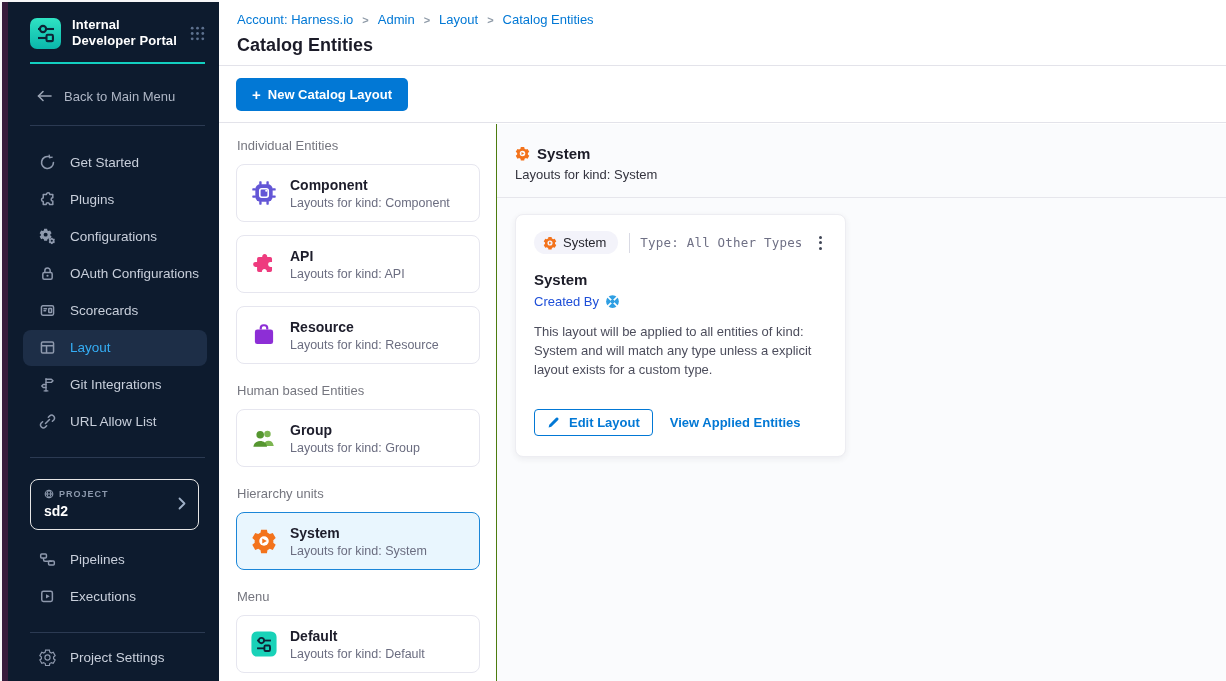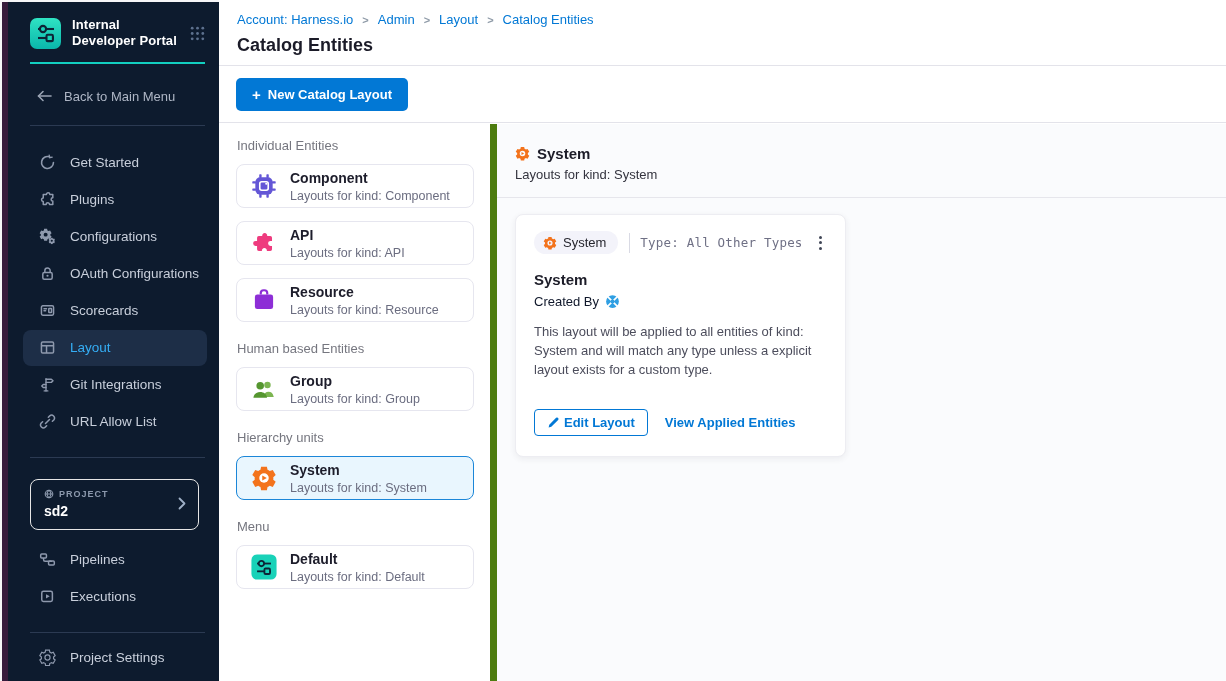--- a/index.html
+++ b/index.html
@@ -50,26 +50,26 @@
   .toolbar { height:57px; display:flex; align-items:center; padding-left:17px;
              border-bottom:1px solid #e3e3ea; background:#fff; }
   .primary-btn { display:flex; align-items:center; gap:7px; background:#0278d5; color:#fff;
                  font-size:13px; font-weight:bold; border:none; border-radius:5px;
                  padding:9px 16px; cursor:pointer; font-family:inherit; }
   .primary-btn .plus { font-size:15px; font-weight:bold; line-height:1; }
 
   .content { position:absolute; top:124px; left:0; right:0; bottom:0; display:flex; }
 
   
-  .entities { width:278px; flex:none; background:#fff; border-right:7px solid #4d7c0f;
+  .entities { width:278px; flex:none; background:#fff; border-right:1px solid #4d7c0f;
               padding:14px 16px 10px 17px; overflow:hidden; }
   .section-label { color:#75767f; font-size:13px; margin:0 0 11px 1px; }
   .section-label.later { margin-top:19px; }
   .ent-card { display:flex; align-items:center; gap:13px; border:1px solid #e6e6ef; border-radius:8px;
-              background:#fff; padding:10px 20px 10px 14px; margin-bottom:13px; height:44px; cursor:pointer; }
+              background:#fff; padding:10px 20px 10px 14px; margin-bottom:13px; height:58px; cursor:pointer; }
   .ent-card.selected { border:1.5px solid #1b86d8; background:#e9f6fe; }
   .ent-ic { width:26px; height:26px; flex:none; }
   .ent-name { font-size:14px; font-weight:bold; color:#1d1d2b; }
   .ent-kind { font-size:12.5px; color:#6b6d80; margin-top:3px; }
 
   
   .detail { flex:1; background:#fafbfd; overflow:hidden; }
   .detail-header { padding:21px 0 15px 18px; border-bottom:1px solid #e6e6ec; }
   .detail-title-row { display:flex; align-items:center; gap:7px; }
   .detail-title { font-size:15px; font-weight:bold; color:#1c1c28; }
@@ -79,24 +79,24 @@
                  border-radius:8px; box-shadow:0 2px 6px rgba(40,41,61,.07); padding:16px 18px 20px; }
   .card-top { display:flex; align-items:center; }
   .chip { display:flex; align-items:center; gap:6px; background:#f3f3fa; border-radius:14px;
           padding:4px 12px 4px 9px; font-size:13px; color:#26262e; }
   .vdiv { width:1px; height:20px; background:#d9dae4; margin:0 10px 0 11px; }
   .type-mono { font-family:"DejaVu Sans Mono","Liberation Mono",monospace; font-size:12.5px;
                color:#6f7085; letter-spacing:.2px; }
   .kebab { margin-left:auto; display:flex; flex-direction:column; gap:2.5px; padding:3px 5px; cursor:pointer; }
   .kebab i { width:3px; height:3px; border-radius:50%; background:#3f4555; }
   .card-name { font-size:15px; font-weight:bold; color:#1c1c28; margin-top:17px; }
-  .created-row { display:flex; align-items:center; gap:6px; margin-top:6px; color:#0f172a; font-size:13px; }
+  .created-row { display:flex; align-items:center; gap:6px; margin-top:6px; color:#1d4ed8; font-size:13px; }
   .card-desc { margin-top:14px; font-size:13px; line-height:1.45; color:#4c4d5c; max-width:302px; }
   .card-actions { display:flex; align-items:center; gap:17px; margin-top:29px; }
-  .edit-btn { display:flex; align-items:center; gap:4px; background:#fff; border:1.5px solid #0278d5;
+  .edit-btn { display:flex; align-items:center; gap:9px; background:#fff; border:1.5px solid #0278d5;
               color:#0278d5; font-size:13px; font-weight:bold; border-radius:4px; padding:5px 12px;
               cursor:pointer; font-family:inherit; }
   .view-link { color:#0278d5; font-size:13px; font-weight:bold; cursor:pointer; }
   .defs { position:absolute; width:0; height:0; overflow:hidden; }
 </style>
 </head>
 <body>
 
 <svg class="defs" aria-hidden="true">
   <symbol id="sym-gear" viewBox="0 0 24 24">

